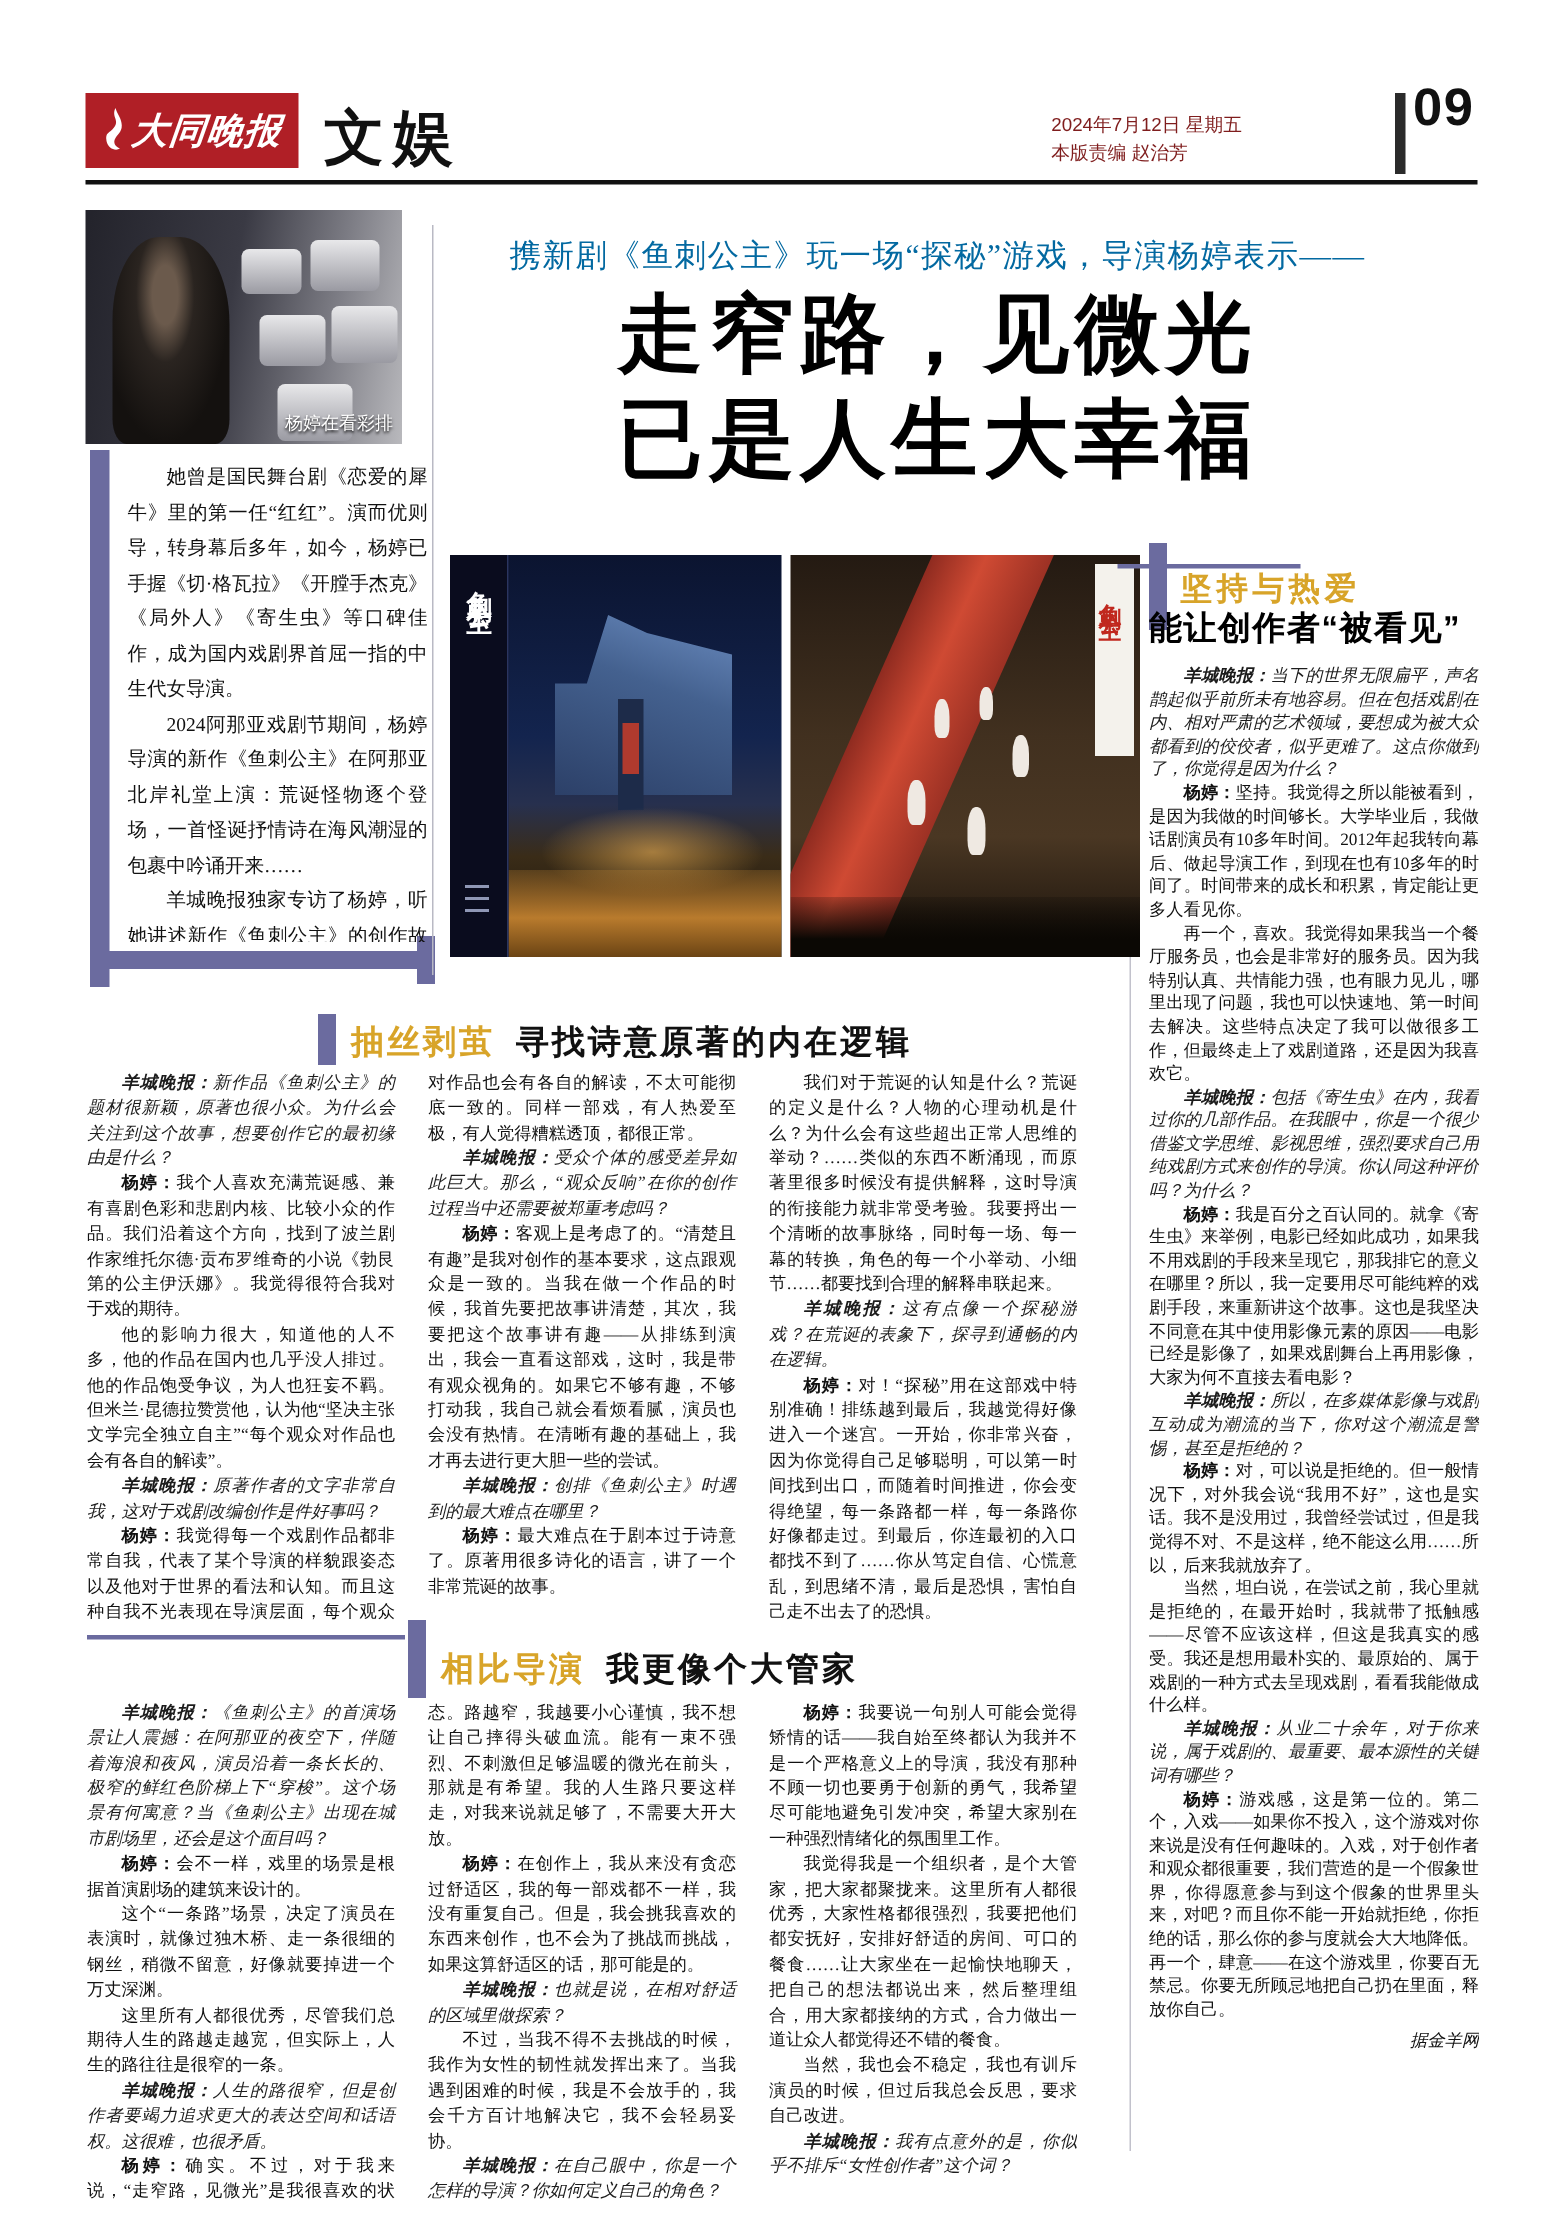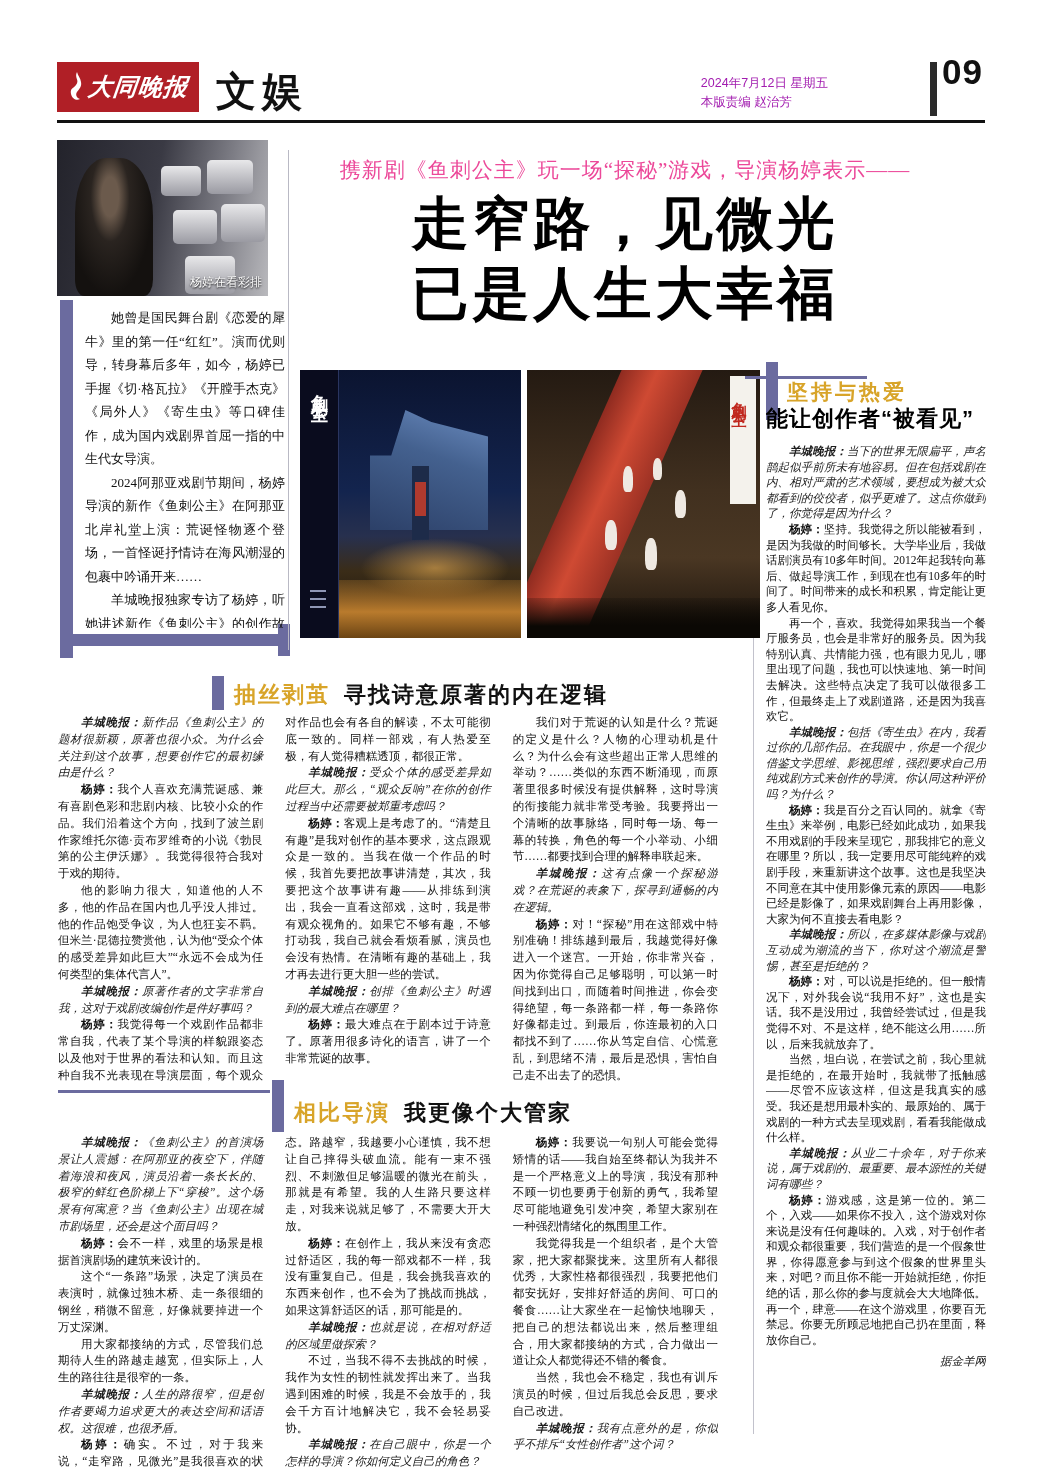--- a/index.html
+++ b/index.html
@@ -7,21 +7,21 @@
         font-family:"Liberation Serif","DejaVu Serif",serif;color:#111;}
   
   .logo-box{position:absolute;left:57px;top:62px;width:142px;height:50px;background:#b01f26;
             display:flex;align-items:center;justify-content:center;gap:4px;}
   .logo-flame{width:16px;height:30px;}
   .logo-text{color:#fff;font-size:24px;font-weight:bold;font-style:italic;letter-spacing:1px;
              font-family:"Liberation Serif",serif;transform:skewX(-6deg);}
   .section-title{position:absolute;left:216px;top:64px;font-size:40px;font-weight:900;
                  font-family:"Liberation Sans","DejaVu Sans",sans-serif;letter-spacing:6px;}
   .dateblock{position:absolute;right:210px;top:74px;text-align:left;font-size:12.5px;line-height:19px;
-             font-family:"Liberation Sans",sans-serif;color:#a21caf;}
+             font-family:"Liberation Sans",sans-serif;color:#7f1d1d;}
   .pagebar{position:absolute;left:930px;top:62px;width:7px;height:54px;background:#2b2b2b;}
   .pagenum{position:absolute;left:942px;top:52px;font-size:35px;font-weight:900;
            font-family:"Liberation Sans",sans-serif;letter-spacing:1px;}
   .head-rule{position:absolute;left:57px;top:120px;width:928px;height:3px;background:#111;}
 
   
   .lead-photo{position:absolute;left:57px;top:140px;width:211px;height:156px;overflow:hidden;
               background:linear-gradient(100deg,#23232b 0%,#3a3a44 45%,#7d7d85 75%,#b9b9bd 100%);}
   .seat{position:absolute;background:linear-gradient(180deg,#e8e8ea,#9a9aa2);border-radius:5px;}
   .figure-sil{position:absolute;left:18px;top:18px;width:78px;height:138px;border-radius:40% 42% 12% 12%;
@@ -32,21 +32,21 @@
   .lead-bar-h{position:absolute;left:70px;top:634px;width:220px;height:12px;background:#6b6b9f;}
   .lead-tick{position:absolute;left:278px;top:624px;width:12px;height:32px;background:#6b6b9f;}
   .lead-text{position:absolute;left:85px;top:306px;width:200px;height:322px;overflow:hidden;
              font-size:13px;line-height:23.5px;text-align:justify;}
   .lead-text p{margin:0;text-indent:2em;}
   .vline-a{position:absolute;left:288px;top:150px;width:1px;height:500px;background:#b9b9c4;}
   .vline-b{position:absolute;left:753px;top:372px;width:1px;height:1062px;background:#c2c2cc;}
 
   
   .kicker{position:absolute;left:300px;top:156px;width:650px;text-align:center;font-size:21px;
-          letter-spacing:1px;color:#ec4899;}
+          letter-spacing:1px;color:#0369a1;}
   .headline{position:absolute;left:290px;top:188px;width:670px;text-align:center;
             font-family:"Liberation Sans","DejaVu Sans",sans-serif;font-weight:900;
             font-size:57px;line-height:70px;letter-spacing:4px;color:#000;}
 
   
   .stageA{position:absolute;left:300px;top:370px;width:221px;height:268px;overflow:hidden;
           background:linear-gradient(180deg,#0b1430 0%,#13244e 45%,#27304e 62%,#3a2c18 75%,#140e08 100%);}
   .stageA .strip{position:absolute;left:0;top:0;width:38px;height:100%;background:#0a0c1e;
           border-right:1px solid #2a3560;}
   .v-label{writing-mode:vertical-rl;color:#fff;font-size:17px;font-weight:bold;letter-spacing:4px;
@@ -166,42 +166,42 @@
     </div>
   </div>
 
   <div class="sec-bar" style="left:212px;top:676px;height:34px;"></div>
   <div class="sec-head" style="left:234px;top:680px;text-align:right;">
     <span class="gold">抽丝剥茧</span><span>寻找诗意原著的内在逻辑</span>
   </div>
   <div class="cols3" style="top:714px;height:372px;">
       <p class="para q"><b>羊城晚报：</b>新作品《鱼刺公主》的题材很新颖，原著也很小众。为什么会关注到这个故事，想要创作它的最初缘由是什么？</p>
       <p class="para a"><b>杨婷：</b>我个人喜欢充满荒诞感、兼有喜剧色彩和悲剧内核、比较小众的作品。我们沿着这个方向，找到了波兰剧作家维托尔德·贡布罗维奇的小说《勃艮第的公主伊沃娜》。我觉得很符合我对于戏的期待。</p>
-      <p class="para a">他的影响力很大，知道他的人不多，他的作品在国内也几乎没人排过。他的作品饱受争议，为人也狂妄不羁。但米兰·昆德拉赞赏他，认为他“受众个体的感受差异如此巨大”“永远不会成为任何类型的集体代言人”。</p>
+      <p class="para a">他的影响力很大，知道他的人不多，他的作品在国内也几乎没人排过。他的作品饱受争议，为人也狂妄不羁。但米兰·昆德拉赞赏他，认为他“坚决主张文学完全独立自主”“每个观众对作品也会有各自的解读”。</p>
       <p class="para q"><b>羊城晚报：</b>原著作者的文字非常自我，这对于戏剧改编创作是件好事吗？</p>
       <p class="para a"><b>杨婷：</b>我觉得每一个戏剧作品都非常自我，代表了某个导演的样貌跟姿态以及他对于世界的看法和认知。而且这种自我不光表现在导演层面，每个观众对作品也会有各自的解读，不太可能彻底一致的。同样一部戏，有人热爱至极，有人觉得糟糕透顶，都很正常。</p>
       <p class="para q"><b>羊城晚报：</b>受众个体的感受差异如此巨大。那么，“观众反响”在你的创作过程当中还需要被郑重考虑吗？</p>
       <p class="para a"><b>杨婷：</b>客观上是考虑了的。“清楚且有趣”是我对创作的基本要求，这点跟观众是一致的。当我在做一个作品的时候，我首先要把故事讲清楚，其次，我要把这个故事讲有趣——从排练到演出，我会一直看这部戏，这时，我是带有观众视角的。如果它不够有趣，不够打动我，我自己就会看烦看腻，演员也会没有热情。在清晰有趣的基础上，我才再去进行更大胆一些的尝试。</p>
       <p class="para q"><b>羊城晚报：</b>创排《鱼刺公主》时遇到的最大难点在哪里？</p>
       <p class="para a"><b>杨婷：</b>最大难点在于剧本过于诗意了。原著用很多诗化的语言，讲了一个非常荒诞的故事。</p>
       <p class="para a">我们对于荒诞的认知是什么？荒诞的定义是什么？人物的心理动机是什么？为什么会有这些超出正常人思维的举动？……类似的东西不断涌现，而原著里很多时候没有提供解释，这时导演的衔接能力就非常受考验。我要捋出一个清晰的故事脉络，同时每一场、每一幕的转换，角色的每一个小举动、小细节……都要找到合理的解释串联起来。</p>
       <p class="para q"><b>羊城晚报：</b>这有点像一个探秘游戏？在荒诞的表象下，探寻到通畅的内在逻辑。</p>
       <p class="para a"><b>杨婷：</b>对！“探秘”用在这部戏中特别准确！排练越到最后，我越觉得好像进入一个迷宫。一开始，你非常兴奋，因为你觉得自己足够聪明，可以第一时间找到出口，而随着时间推进，你会变得绝望，每一条路都一样，每一条路你好像都走过。到最后，你连最初的入口都找不到了……你从笃定自信、心慌意乱，到思绪不清，最后是恐惧，害怕自己走不出去了的恐惧。</p>
     </div>
 
   <div class="sec-rule" style="left:58px;top:1090px;width:212px;"></div>
   <div class="sec-bar" style="left:272px;top:1080px;height:52px;"></div>
   <div class="sec-head" style="left:294px;top:1098px;">
     <span class="gold">相比导演</span><span>我更像个大管家</span>
   </div>
   <div class="cols3" style="top:1134px;height:336px;">
       <p class="para q"><b>羊城晚报：</b>《鱼刺公主》的首演场景让人震撼：在阿那亚的夜空下，伴随着海浪和夜风，演员沿着一条长长的、极窄的鲜红色阶梯上下“穿梭”。这个场景有何寓意？当《鱼刺公主》出现在城市剧场里，还会是这个面目吗？</p>
       <p class="para a"><b>杨婷：</b>会不一样，戏里的场景是根据首演剧场的建筑来设计的。</p>
       <p class="para a">这个“一条路”场景，决定了演员在表演时，就像过独木桥、走一条很细的钢丝，稍微不留意，好像就要掉进一个万丈深渊。</p>
-      <p class="para a">用大家都接纳的方式，尽管我们总期待人生的路越走越宽，但实际上，人生的路往往是很窄的一条。</p>
+      <p class="para a">这里所有人都很优秀，尽管我们总期待人生的路越走越宽，但实际上，人生的路往往是很窄的一条。</p>
       <p class="para q"><b>羊城晚报：</b>人生的路很窄，但是创作者要竭力追求更大的表达空间和话语权。这很难，也很矛盾。</p>
       <p class="para a"><b>杨婷：</b>确实。不过，对于我来说，“走窄路，见微光”是我很喜欢的状态。路越窄，我越要小心谨慎，我不想让自己摔得头破血流。能有一束不强烈、不刺激但足够温暖的微光在前头，那就是有希望。我的人生路只要这样走，对我来说就足够了，不需要大开大放。</p>
       <p class="para a"><b>杨婷：</b>在创作上，我从来没有贪恋过舒适区，我的每一部戏都不一样，我没有重复自己。但是，我会挑我喜欢的东西来创作，也不会为了挑战而挑战，如果这算舒适区的话，那可能是的。</p>
       <p class="para q"><b>羊城晚报：</b>也就是说，在相对舒适的区域里做探索？</p>
       <p class="para a">不过，当我不得不去挑战的时候，我作为女性的韧性就发挥出来了。当我遇到困难的时候，我是不会放手的，我会千方百计地解决它，我不会轻易妥协。</p>
       <p class="para q"><b>羊城晚报：</b>在自己眼中，你是一个怎样的导演？你如何定义自己的角色？</p>
       <p class="para a"><b>杨婷：</b>我要说一句别人可能会觉得矫情的话——我自始至终都认为我并不是一个严格意义上的导演，我没有那种不顾一切也要勇于创新的勇气，我希望尽可能地避免引发冲突，希望大家别在一种强烈情绪化的氛围里工作。</p>
       <p class="para a">我觉得我是一个组织者，是个大管家，把大家都聚拢来。这里所有人都很优秀，大家性格都很强烈，我要把他们都安抚好，安排好舒适的房间、可口的餐食……让大家坐在一起愉快地聊天，把自己的想法都说出来，然后整理组合，用大家都接纳的方式，合力做出一道让众人都觉得还不错的餐食。</p>
       <p class="para a">当然，我也会不稳定，我也有训斥演员的时候，但过后我总会反思，要求自己改进。</p>
       <p class="para q"><b>羊城晚报：</b>我有点意外的是，你似乎不排斥“女性创作者”这个词？</p>

